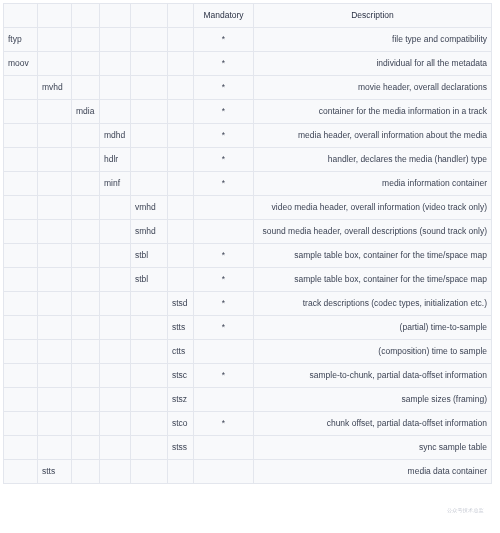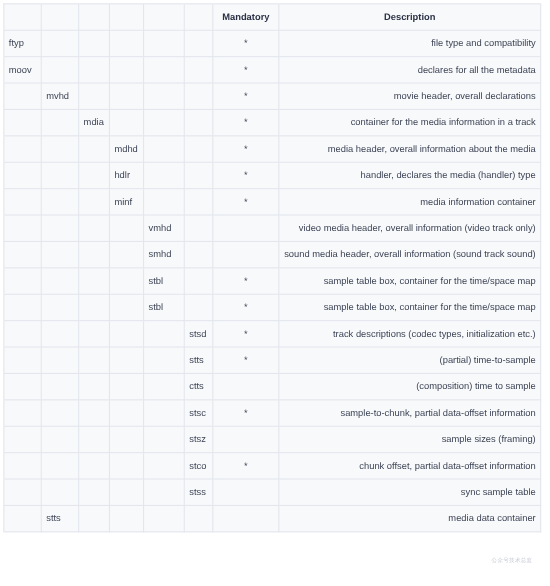--- a/index.html
+++ b/index.html
@@ -36,21 +36,21 @@
     font-size: 8.5px;
     color: #3d4455;
     font-weight: normal;
     vertical-align: middle;
     line-height: 1.15;
     box-sizing: border-box;
     overflow: hidden;
     white-space: nowrap;
   }
   table.box-table th {
-    font-weight: bold;
+    font-weight: normal;
     font-size: 8.5px;
     color: #2b3245;
     text-align: center;
   }
   td.ind { text-align: left; }
   td.mand { text-align: center; font-size: 10px; color: #4a5164; }
   td.desc { text-align: right; }
   th.blank { }
   
   col.c0 { width: 34px; }
@@ -111,21 +111,21 @@
           <td class="desc">file type and compatibility</td>
         </tr>
         <tr>
           <td class="ind">moov</td>
           <td class="ind"></td>
           <td class="ind"></td>
           <td class="ind"></td>
           <td class="ind"></td>
           <td class="ind"></td>
           <td class="mand">*</td>
-          <td class="desc">declares for all the metadata</td>
+          <td class="desc">individual for all the metadata</td>
         </tr>
         <tr>
           <td class="ind"></td>
           <td class="ind">mvhd</td>
           <td class="ind"></td>
           <td class="ind"></td>
           <td class="ind"></td>
           <td class="ind"></td>
           <td class="mand">*</td>
           <td class="desc">movie header, overall declarations</td>
@@ -181,21 +181,21 @@
           <td class="desc">video media header, overall information (video track only)</td>
         </tr>
         <tr>
           <td class="ind"></td>
           <td class="ind"></td>
           <td class="ind"></td>
           <td class="ind"></td>
           <td class="ind">smhd</td>
           <td class="ind"></td>
           <td class="mand"></td>
-          <td class="desc">sound media header, overall information (sound track sound)</td>
+          <td class="desc">sound media header, overall descriptions (sound track only)</td>
         </tr>
         <tr>
           <td class="ind"></td>
           <td class="ind"></td>
           <td class="ind"></td>
           <td class="ind"></td>
           <td class="ind">stbl</td>
           <td class="ind"></td>
           <td class="mand">*</td>
           <td class="desc">sample table box, container for the time/space map</td>

